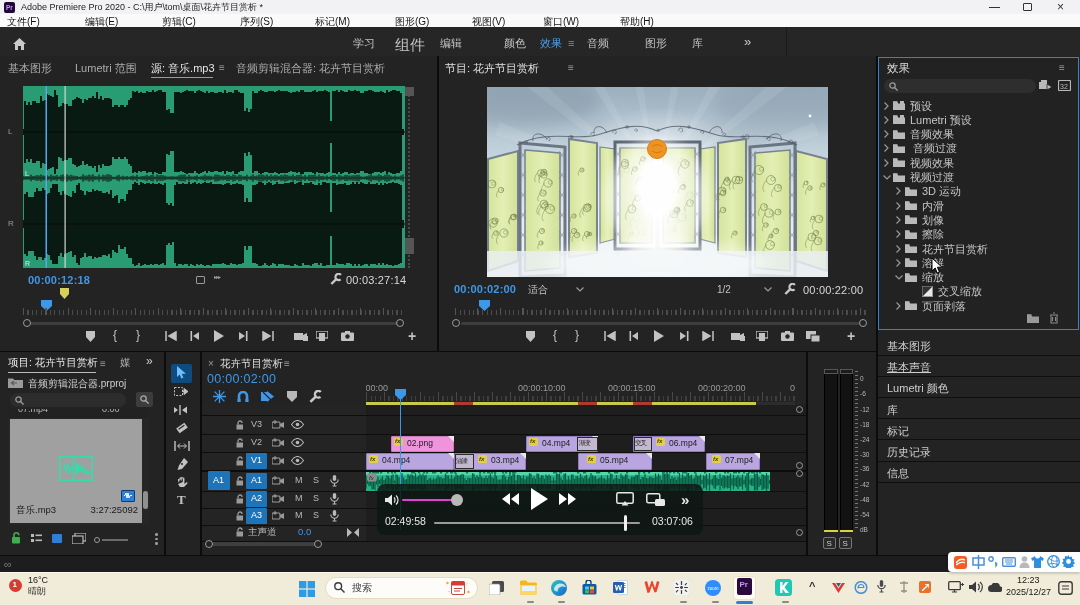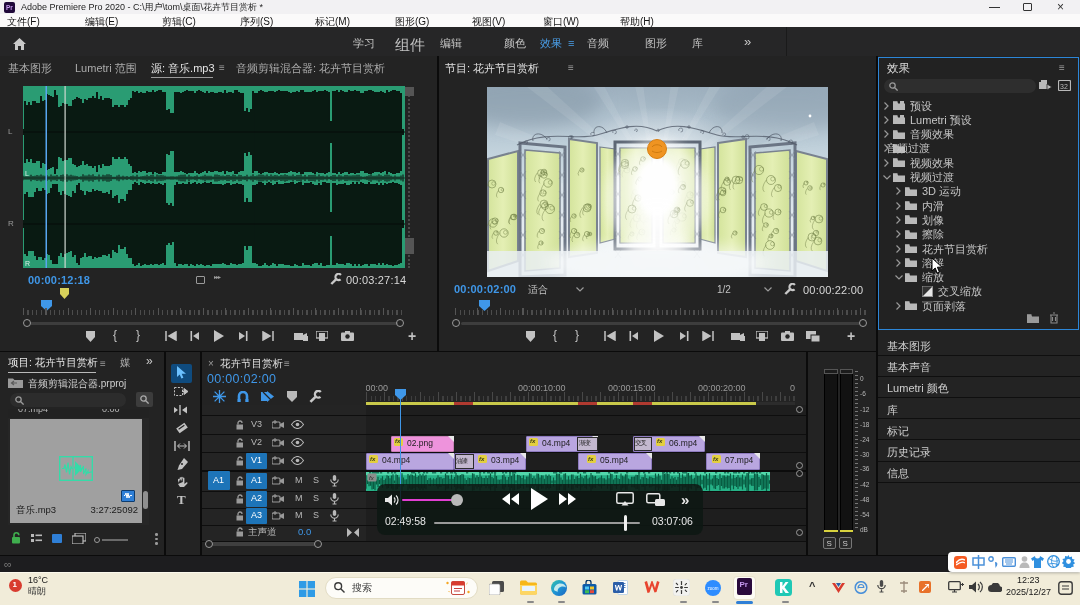--- a/index.html
+++ b/index.html
@@ -599,21 +599,21 @@
     <rect x="0" y="0.2" width="4.5" height="2" fill="#b9b9b9"></rect>
   </svg>
 <div class="ab t" style="left:910px;top:128.1px;font-size:11px;color:#c6c6c6;">音频效果</div>
 <svg class="ab" style="left:884px;top:144.4px" width="5" height="8" viewBox="0 0 5 8">
     <path d="M0.5 0.5L4 4 0.5 7.5" stroke="#999" stroke-width="1.2" fill="none"></path>
   </svg>
 <svg class="ab" style="left:893px;top:143.9px" width="12" height="9" viewBox="0 0 12 9">
     <path d="M0 1h4l1.2 1.5H12V9H0z" fill="#b9b9b9"></path>
     <rect x="0" y="0.2" width="4.5" height="2" fill="#b9b9b9"></rect>
   </svg>
-<div class="ab t" style="left:886px;top:142.4px;font-size:11px;color:#c6c6c6;text-align:right;">音频过渡</div>
+<div class="ab t" style="left:913px;top:142.4px;font-size:11px;color:#c6c6c6;text-align:right;">音频过渡</div>
 <svg class="ab" style="left:884px;top:158.7px" width="5" height="8" viewBox="0 0 5 8">
     <path d="M0.5 0.5L4 4 0.5 7.5" stroke="#999" stroke-width="1.2" fill="none"></path>
   </svg>
 <svg class="ab" style="left:893px;top:158.2px" width="12" height="9" viewBox="0 0 12 9">
     <path d="M0 1h4l1.2 1.5H12V9H0z" fill="#b9b9b9"></path>
     <rect x="0" y="0.2" width="4.5" height="2" fill="#b9b9b9"></rect>
   </svg>
 <div class="ab t" style="left:910px;top:156.7px;font-size:11px;color:#c6c6c6;">视频效果</div>
 <svg class="ab" style="left:883px;top:174.5px" width="8" height="5" viewBox="0 0 8 5">
     <path d="M0.5 0.5L4 4 7.5 0.5" stroke="#999" stroke-width="1.2" fill="none"></path>
@@ -698,21 +698,21 @@
   </svg>
 <svg class="ab" style="left:1049px;top:312px" width="10" height="12" viewBox="0 0 10 12">
     <path d="M1 3h8M2 3v8h6V3M4 1h2M3.5 5v4M6.5 5v4" stroke="#8a8a8a" stroke-width="1.1" fill="none"></path>
   </svg>
 <svg class="ab" style="left:931px;top:257px;z-index:50" width="12" height="18" viewBox="0 0 12 18">
     <path d="M1 1v13l3.2-3 2 5 2.2-1-2-4.8H11z" fill="#fff" stroke="#000" stroke-width="1"></path>
   </svg>
 <div class="ab" style="left:878px;top:334.5px;width:202px;height:21.2px;background:#232323;border-bottom:1.5px solid #0f0f0f;"></div>
 <div class="ab t" style="left:887px;top:340.0px;font-size:11px;color:#cfcfcf;">基本图形</div>
 <div class="ab" style="left:878px;top:355.7px;width:202px;height:21.2px;background:#232323;border-bottom:1.5px solid #0f0f0f;"></div>
-<div class="ab t" style="left:887px;top:361.2px;font-size:11px;color:#cfcfcf;">基本声音</div>
+<div class="ab t" style="left:887px;top:361.2px;font-size:11px;color:#cfcfcf;text-decoration:underline;">基本声音</div>
 <div class="ab" style="left:878px;top:376.9px;width:202px;height:21.2px;background:#232323;border-bottom:1.5px solid #0f0f0f;"></div>
 <div class="ab t" style="left:887px;top:382.4px;font-size:11px;color:#cfcfcf;">Lumetri 颜色</div>
 <div class="ab" style="left:878px;top:398.1px;width:202px;height:21.2px;background:#232323;border-bottom:1.5px solid #0f0f0f;"></div>
 <div class="ab t" style="left:887px;top:403.6px;font-size:11px;color:#cfcfcf;">库</div>
 <div class="ab" style="left:878px;top:419.3px;width:202px;height:21.2px;background:#232323;border-bottom:1.5px solid #0f0f0f;"></div>
 <div class="ab t" style="left:887px;top:424.8px;font-size:11px;color:#cfcfcf;">标记</div>
 <div class="ab" style="left:878px;top:440.5px;width:202px;height:21.2px;background:#232323;border-bottom:1.5px solid #0f0f0f;"></div>
 <div class="ab t" style="left:887px;top:446.0px;font-size:11px;color:#cfcfcf;">历史记录</div>
 <div class="ab" style="left:878px;top:461.7px;width:202px;height:21.2px;background:#232323;border-bottom:1.5px solid #0f0f0f;"></div>
 <div class="ab t" style="left:887px;top:467.2px;font-size:11px;color:#cfcfcf;">信息</div>

